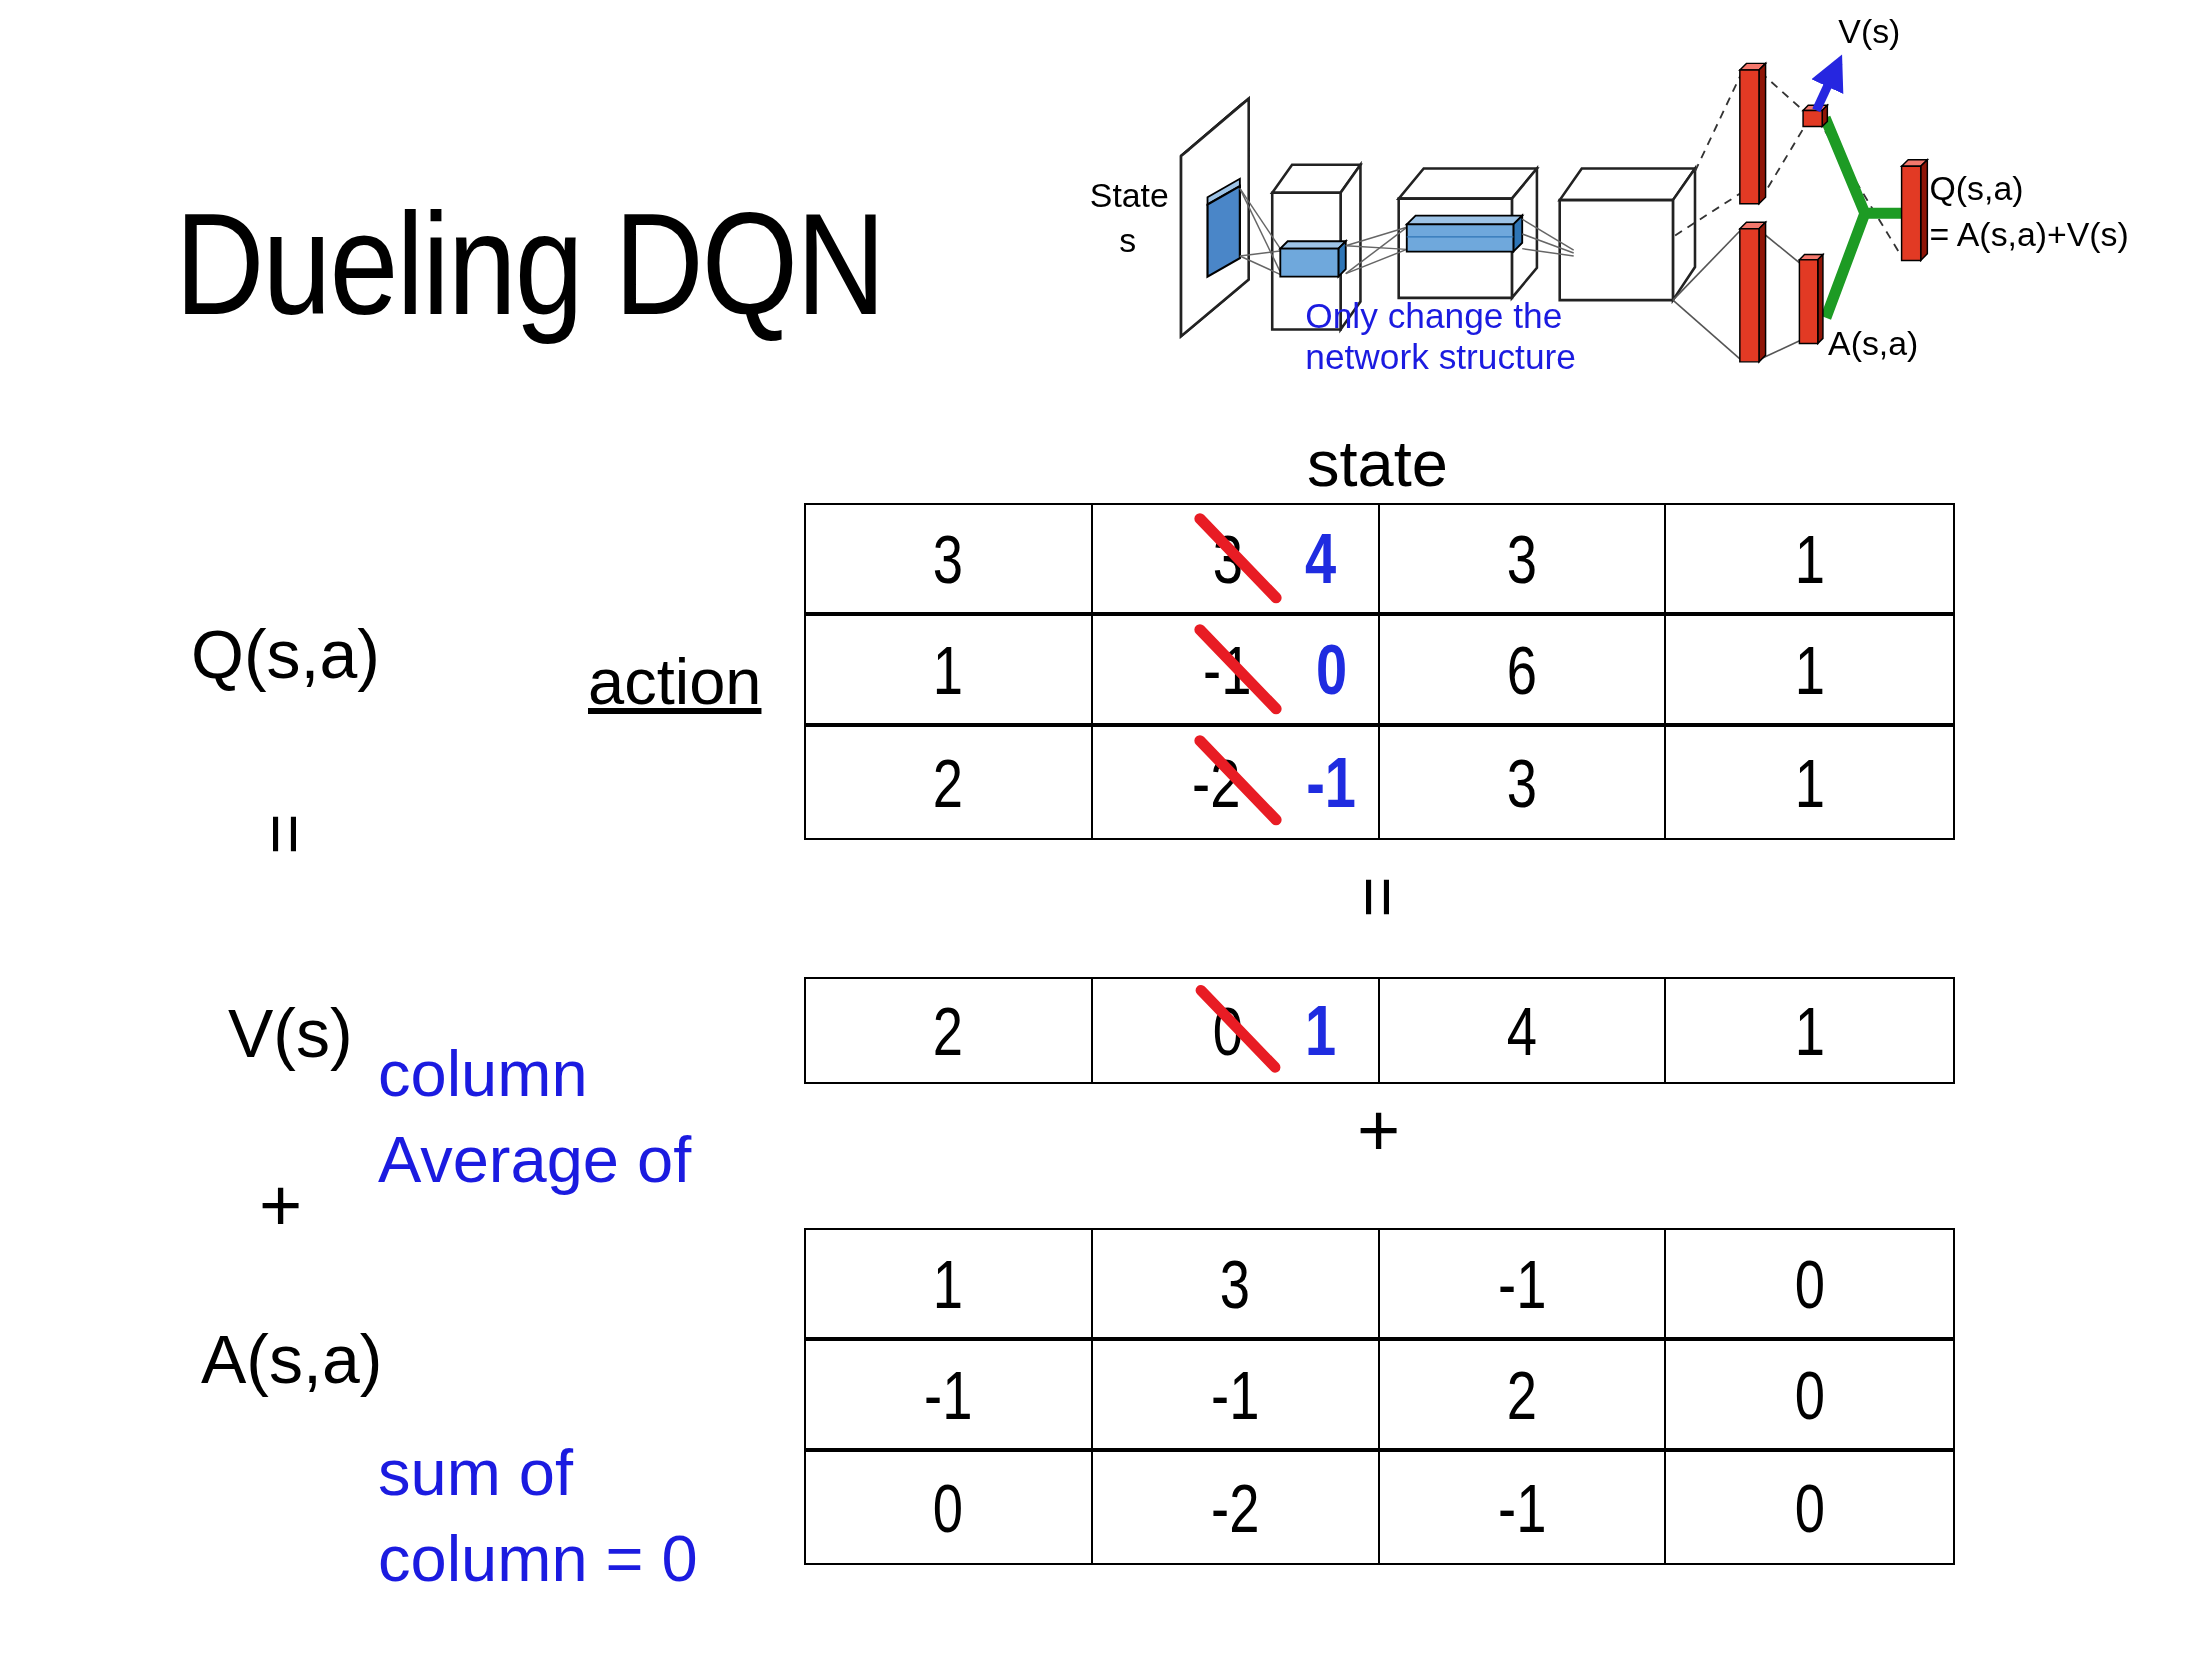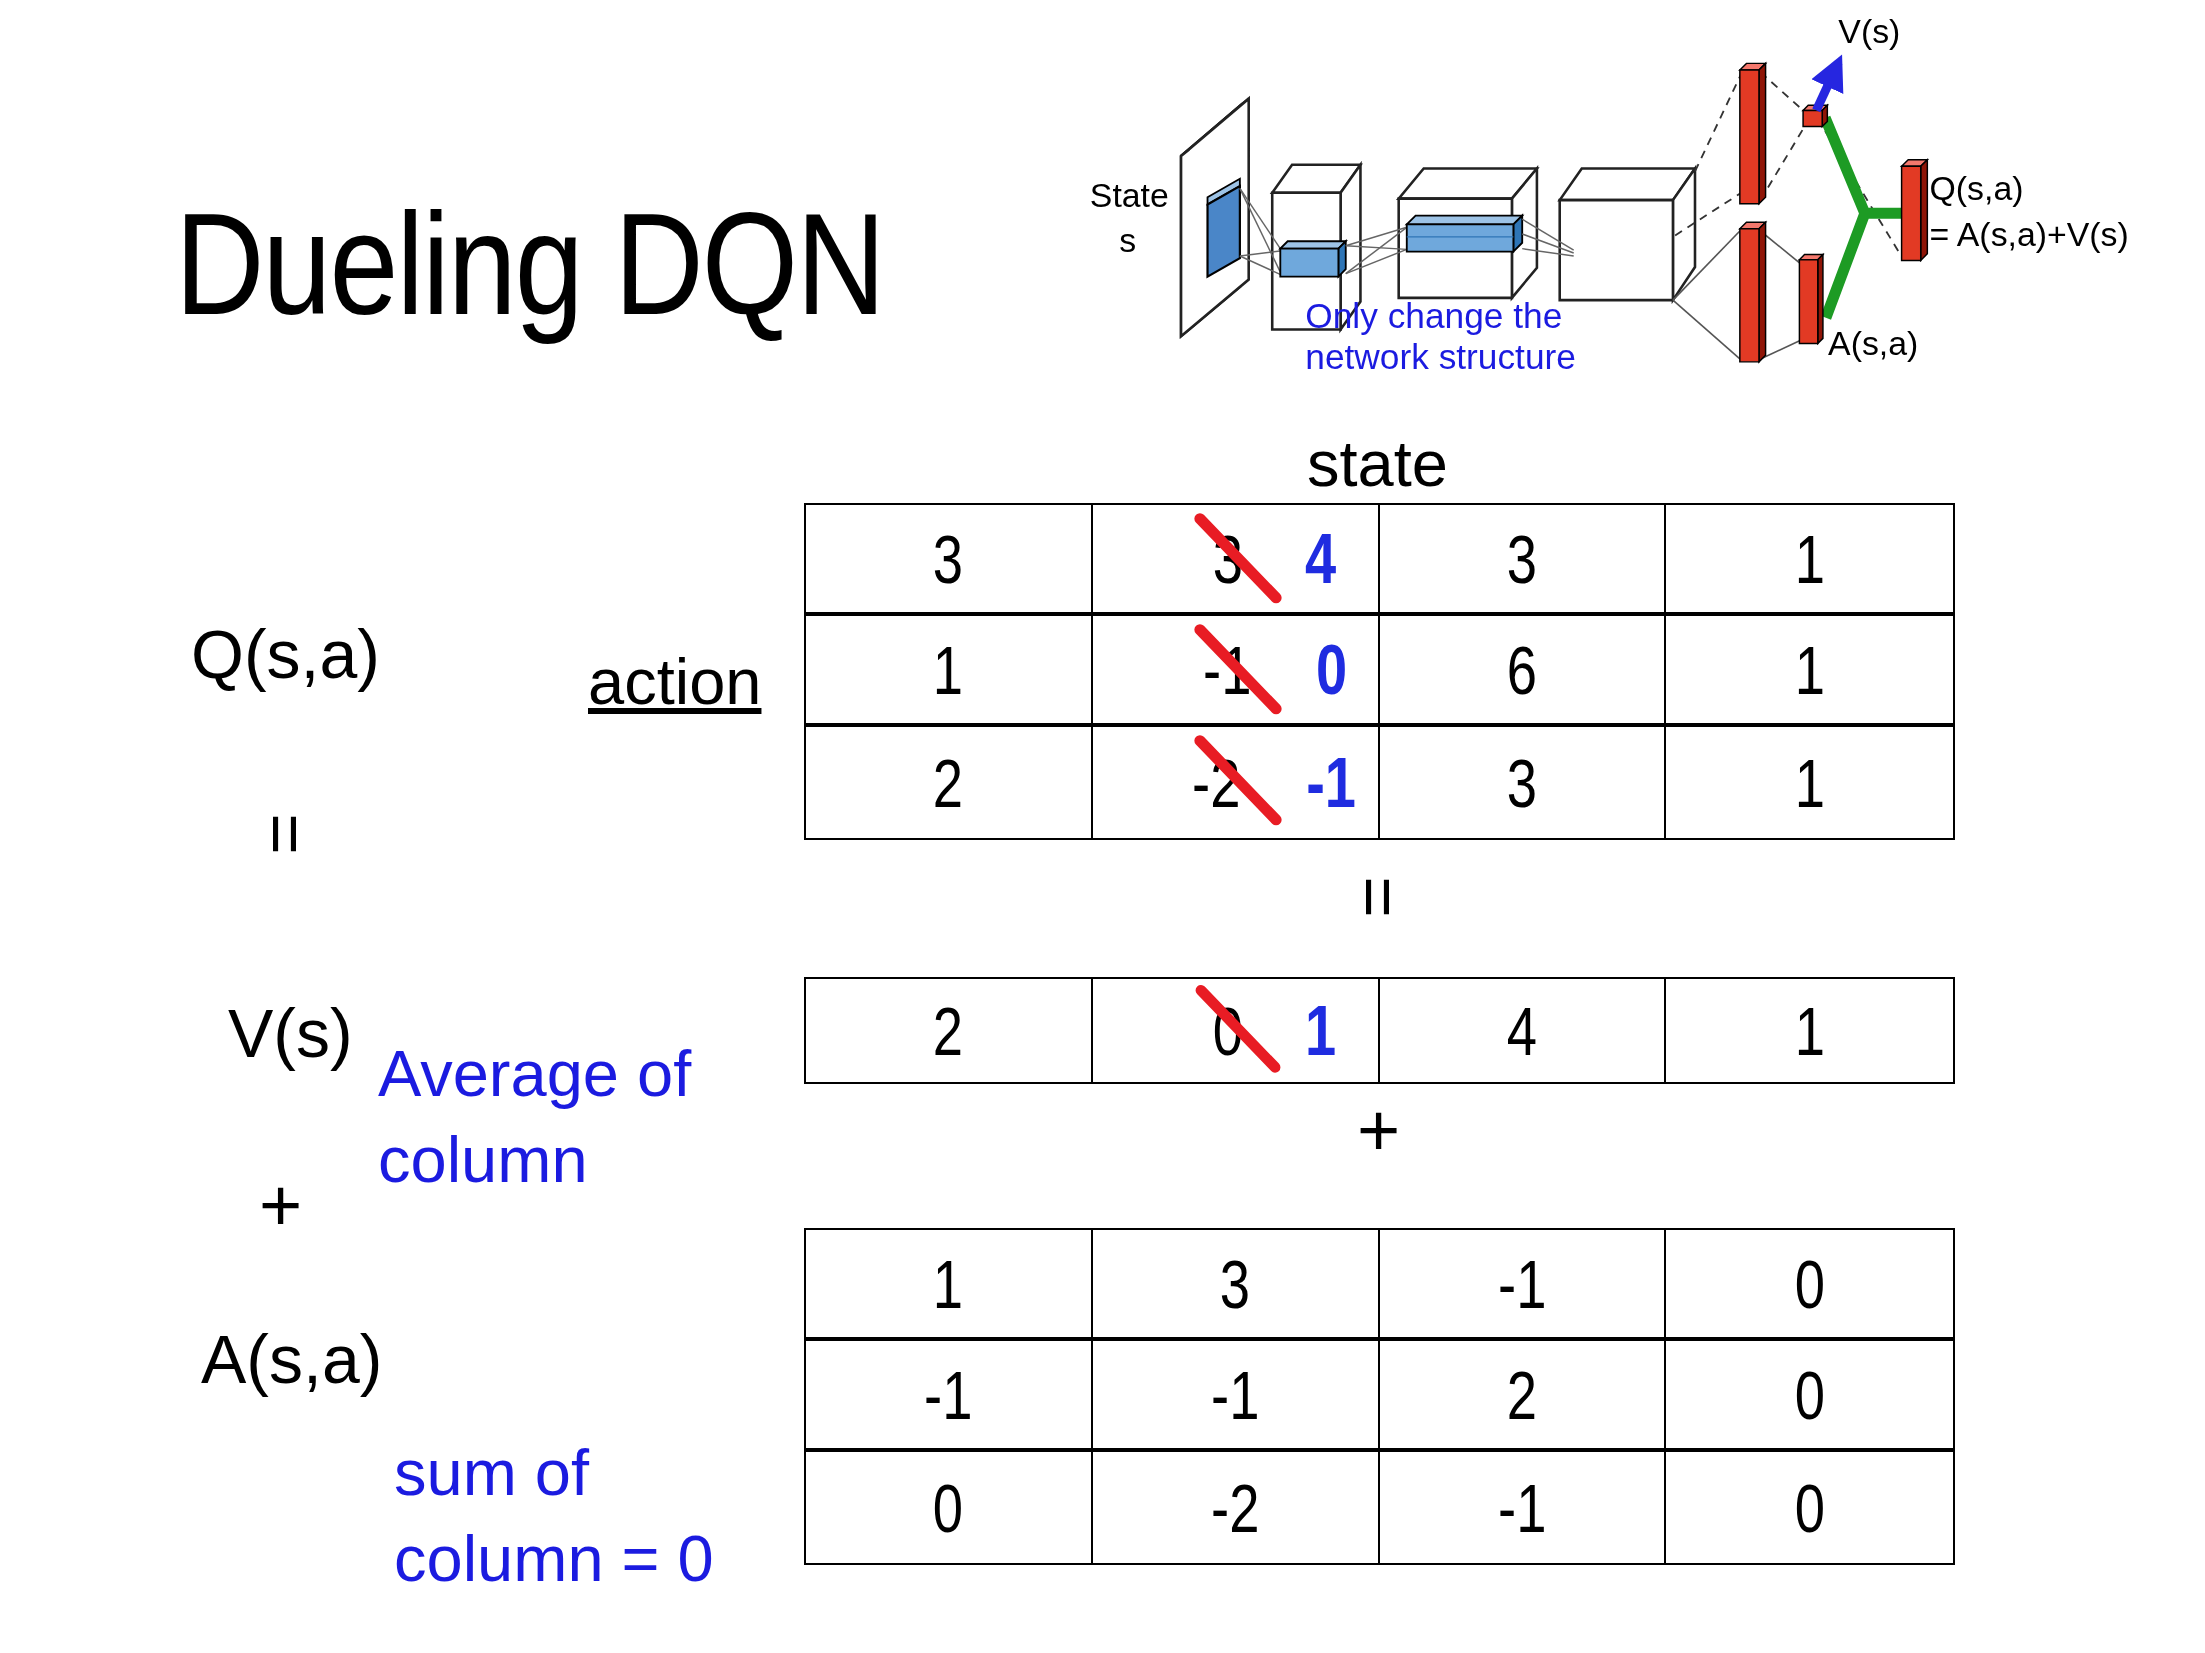--- a/index.html
+++ b/index.html
@@ -179,24 +179,24 @@
     <text x="1775" y="502" font-size="48" class="note">network structure</text>
   </svg>
 
   <div class="abs eqlabel" style="left:191px;top:615px;">Q(s,a)</div>
   <div class="abs roteq" style="left:285px;top:834px;">=</div>
   <div class="abs eqlabel" style="left:228px;top:994px;">V(s)</div>
   <div class="abs plus" style="left:259px;top:1163px;">+</div>
   <div class="abs eqlabel" style="left:201px;top:1320px;">A(s,a)</div>
 
   <div class="abs bluenote" style="left:378px;top:1031px;">
+    <div>column</div>
     <div>Average of</div>
-    <div>column</div>
-  </div>
-  <div class="abs bluenote" style="left:378px;top:1430px;margin-left:16px;">
+  </div>
+  <div class="abs bluenote" style="left:378px;top:1430px;">
     <div>sum of</div>
     <div>column = 0</div>
   </div>
 
   <div class="abs axis" style="left:1307px;top:426px;">state</div>
   <div class="abs axis" style="left:588px;top:644px;text-decoration:underline;">action</div>
 
   <div class="abs roteq" style="left:1378px;top:897px;">=</div>
   <div class="abs plus" style="left:1357px;top:1088px;">+</div>
 

